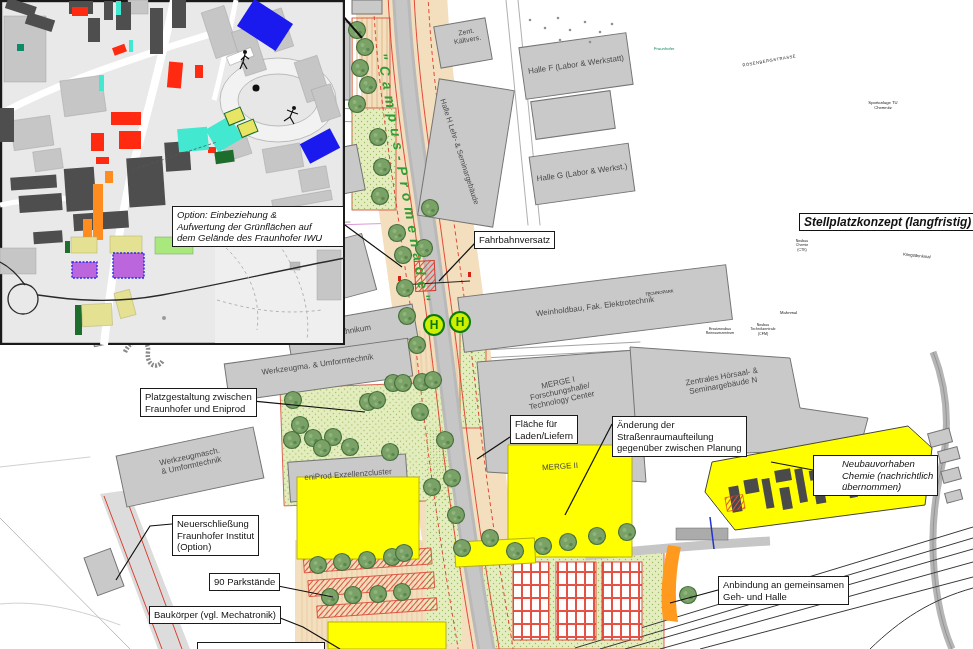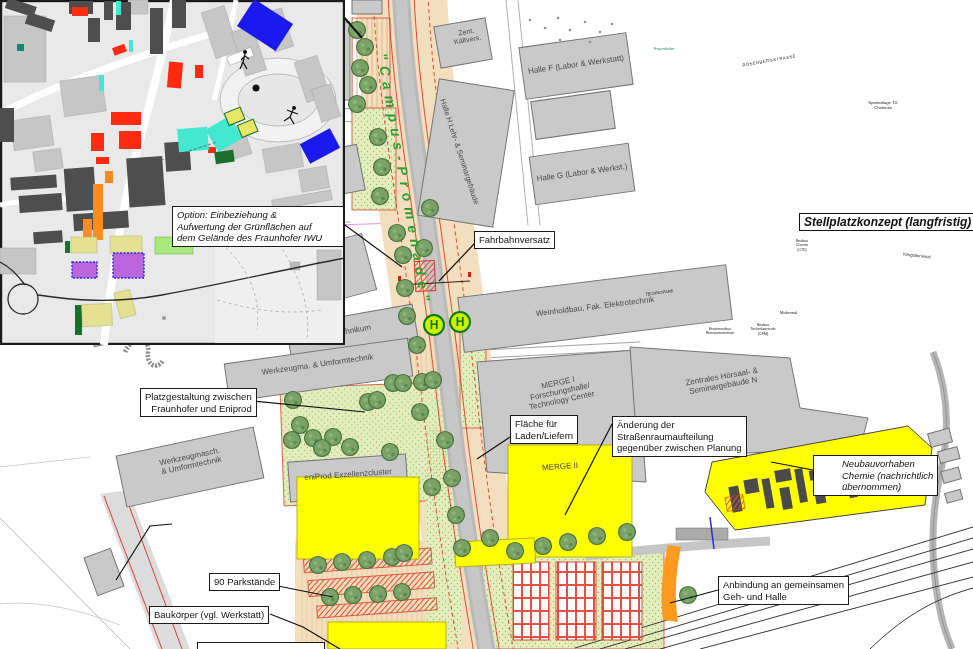--- a/index.html
+++ b/index.html
@@ -465,32 +465,35 @@
     <rect x="645" y="44" width="7" height="7" fill="#0e8a66" stroke="none"></rect>
     <circle cx="792" cy="318" r="2" fill="#999" stroke="none"></circle>
   </g>
 </svg>
 
 <div class="toplayer">
   <div class="callout it" style="left:172px;top:206px;width:162px;">Option: Einbeziehung &amp;
 Aufwertung der Grünflächen auf
 dem Gelände des Fraunhofer IWU</div>
   <div class="callout" style="left:474px;top:231px;">Fahrbahnversatz</div>
-  <div class="callout" style="left:140px;top:388px;text-align:right;">Platzgestaltung zwischen
+  <div class="callout" style="left:140px;top:388px;">Platzgestaltung zwischen
 Fraunhofer und Eniprod</div>
   <div class="callout" style="left:510px;top:415px;">Fläche für
 Laden/Liefern</div>
   <div class="callout" style="left:612px;top:416px;">Änderung der
 Straßenraumaufteilung
 gegenüber zwischen Planung</div>
   <div class="callout it" style="left:813px;top:455px;padding-left:28px;">Neubauvorhaben
 Chemie (nachrichtlich
 übernommen)</div>
+  <div class="callout" style="left:172px;top:515px;">Neuerschließung
+Fraunhofer Institut
+(Option)</div>
   <div class="callout" style="left:209px;top:573px;">90 Parkstände</div>
-  <div class="callout" style="left:149px;top:606px;">Baukörper (vgl. Werkstatt)</div>
+  <div class="callout" style="left:149px;top:606px;">Baukörper (vgl. Mechatronik)</div>
   <div class="callout" style="left:718px;top:576px;">Anbindung an gemeinsamen
 Geh- und Halle</div>
   <div class="callout" style="left:197px;top:642px;width:118px;height:8px;"></div>
 
   <div class="hstop" style="left:423px;top:314px;">H</div>
   <div class="hstop" style="left:449px;top:311px;">H</div>
 
   <div class="insettitle">Stellplatzkonzept (langfristig)</div>
   <div class="inslbl" style="left:860px;top:100px;width:46px;">Sportanlage TU
 Chemnitz</div>

